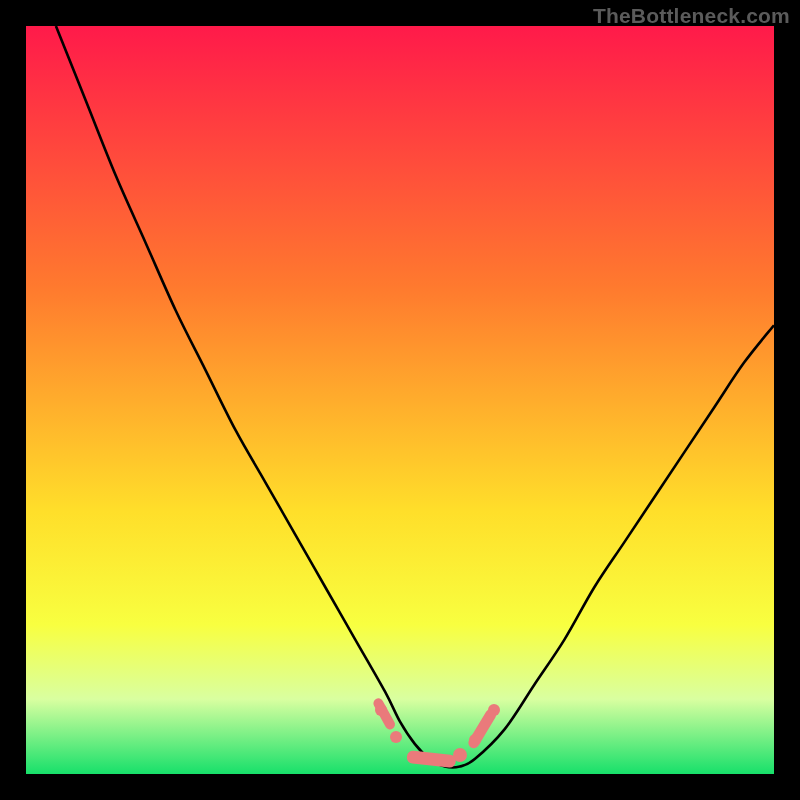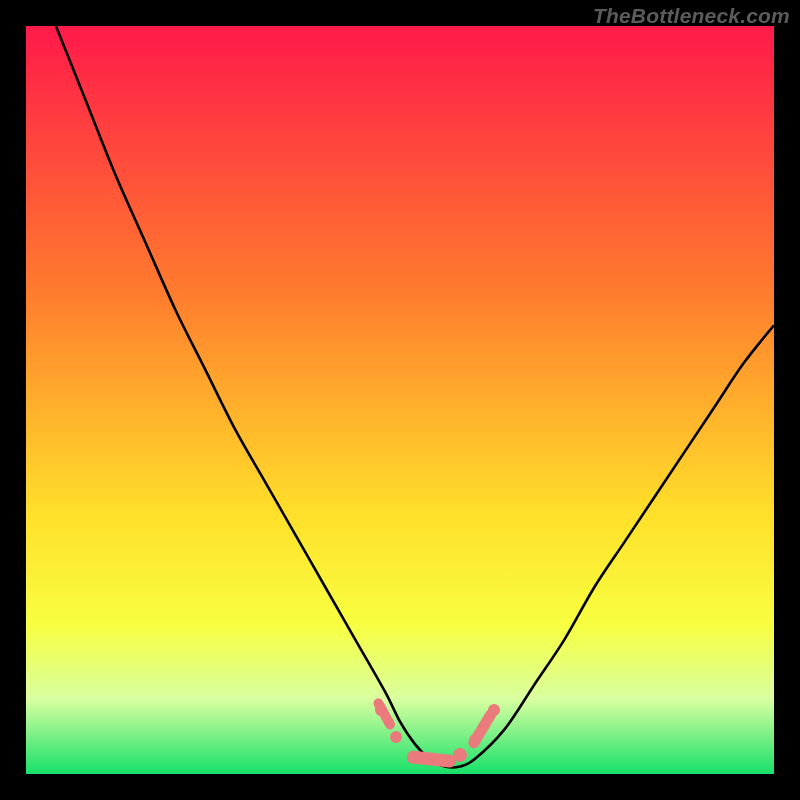--- a/index.html
+++ b/index.html
@@ -10,21 +10,20 @@
     background: #000;
     overflow: hidden;
   }
   .frame {
     position: absolute;
     left: 0;
     top: 0;
     width: 800px;
     height: 800px;
     background: #000;
-    font-style: italic;
   }
   .plot {
     position: absolute;
     left: 26px;
     top: 26px;
     width: 748px;
     height: 748px;
     overflow: hidden;
   }
   .gradient {

